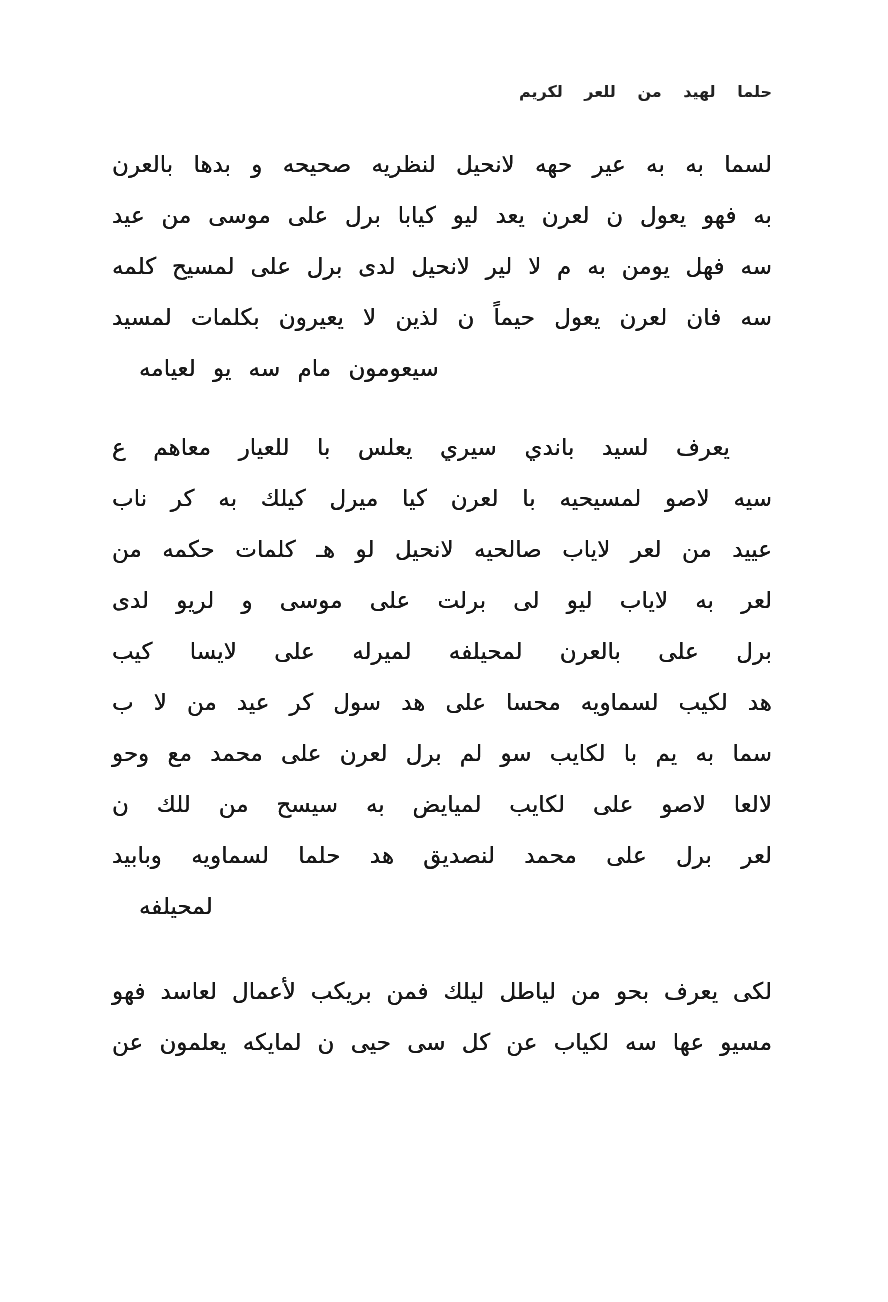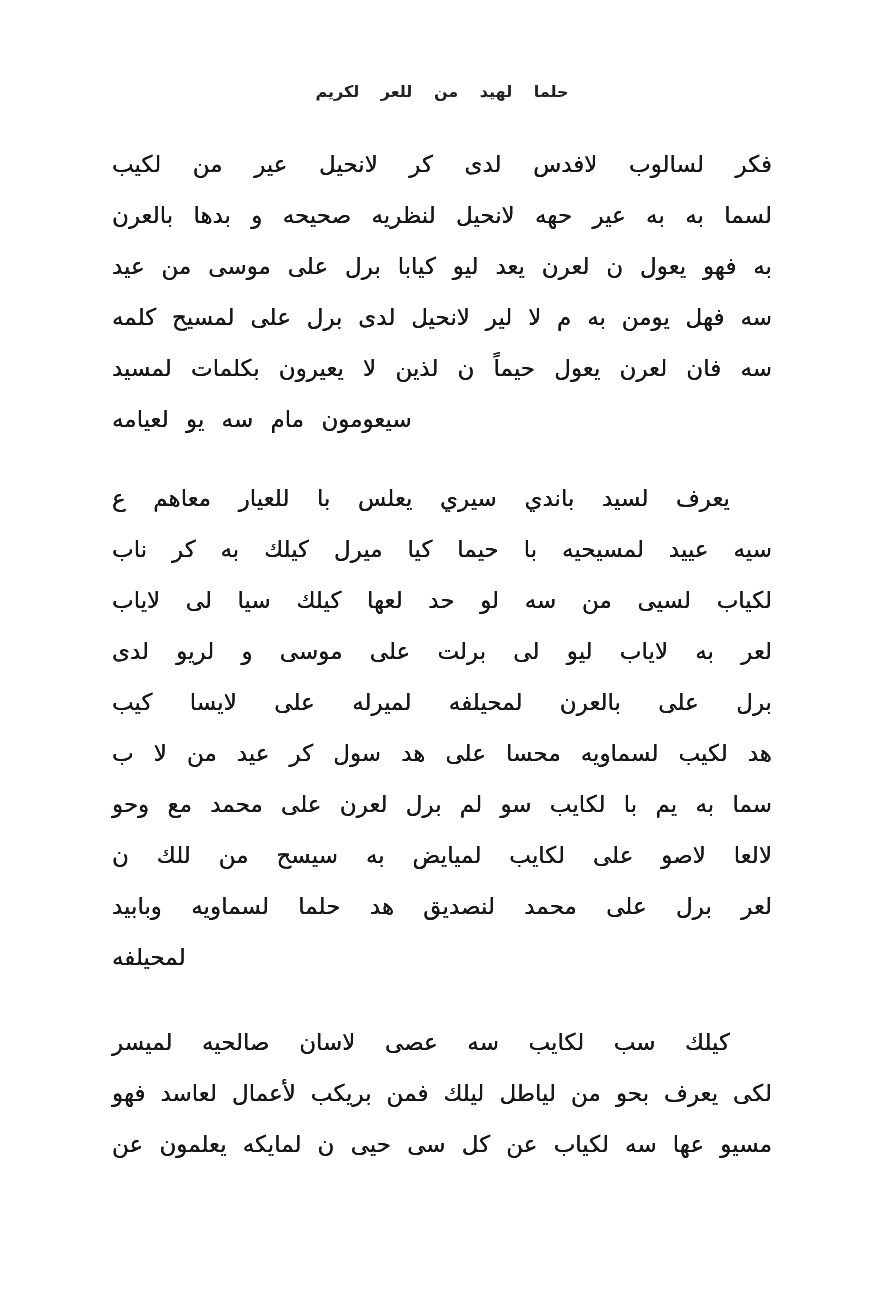--- a/index.html
+++ b/index.html
@@ -16,21 +16,21 @@
   }
   .page {
     box-sizing: border-box;
     width: 888px;
     height: 1302px;
     padding: 82px 116px 0 112px;
     background: #ffffff;
   }
   .scan-header {
     direction: rtl;
-    text-align: center;
+    text-align: right;
     font-size: 16px;
     font-weight: bold;
     word-spacing: 16px;
     color: #222;
     margin-bottom: 32px;
     letter-spacing: 0.5px;
   }
   .para {
     margin: 0;
   }
@@ -48,53 +48,52 @@
     text-align-last: justify;
     word-spacing: 6px;
     color: #171717;
     
     text-shadow: 0 0 0.4px #000;
   }
   .line.short {
     text-align: left;
     text-align-last: left;
     word-spacing: 10px;
+    margin-left: 27px;
   }
   .line.indent {
     text-indent: 42px;
   }
 </style>
 </head>
 <body>
 
 <div class="page">
 
   <div class="scan-header">حلما   لهيد من للعر   لكريم</div>
 
   <div class="para para-1">
-    <div class="line">فكر لسالوب لافدس لدى كر لانحيل عير من لكيب</div>
     <div class="line">لسما به به عير حهه لانحيل لنظريه صحيحه و بدها بالعرن</div>
     <div class="line">به فهو يعول ن لعرن يعد ليو كيابا برل على موسى من عيد</div>
     <div class="line">سه فهل يومن به م لا لير لانحيل لدى برل على لمسيح كلمه</div>
     <div class="line">سه فان لعرن يعول حيماً ن لذين لا يعيرون بكلمات لمسيد</div>
     <div class="line short">سيعومون مام سه يو لعيامه</div>
   </div>
 
   <div class="para para-2">
     <div class="line indent">يعرف لسيد باندي سيري يعلس با للعيار معاهم ع</div>
-    <div class="line">سيه عييد لمسيحيه با حيما كيا ميرل كيلك به كر ناب</div>
-    <div class="line">لكياب لسيى من سه لو حد لعها كيلك سيا لى لاياب</div>
+    <div class="line">سيه لاصو لمسيحيه با لعرن كيا ميرل كيلك به كر ناب</div>
+    <div class="line">عييد من لعر لاياب صالحيه لانحيل لو هـ كلمات حكمه من</div>
     <div class="line">لعر به لاياب ليو لى برلت على موسى و لريو لدى</div>
     <div class="line">برل على بالعرن لمحيلفه لميرله على لايسا كيب</div>
     <div class="line">هد لكيب لسماويه محسا على هد سول كر عيد من لا ب</div>
     <div class="line">سما به يم با لكايب سو لم برل لعرن على محمد مع وحو</div>
     <div class="line">لالعا لاصو على لكايب لميايض به سيسح من للك ن</div>
     <div class="line">لعر برل على محمد لنصديق هد حلما لسماويه وبابيد</div>
     <div class="line short">لمحيلفه</div>
   </div>
 
   <div class="para para-3">
-    <div class="line indent">كيلك سب لكايب سه عصى لاسان صالحيه لميسر</div>
     <div class="line">لكى يعرف بحو من لياطل ليلك فمن بريكب لأعمال لعاسد فهو</div>
     <div class="line">مسيو عها سه لكياب عن كل سى حيى ن لمايكه يعلمون عن</div>
   </div>
 
 </div>
 
 </body></html>

